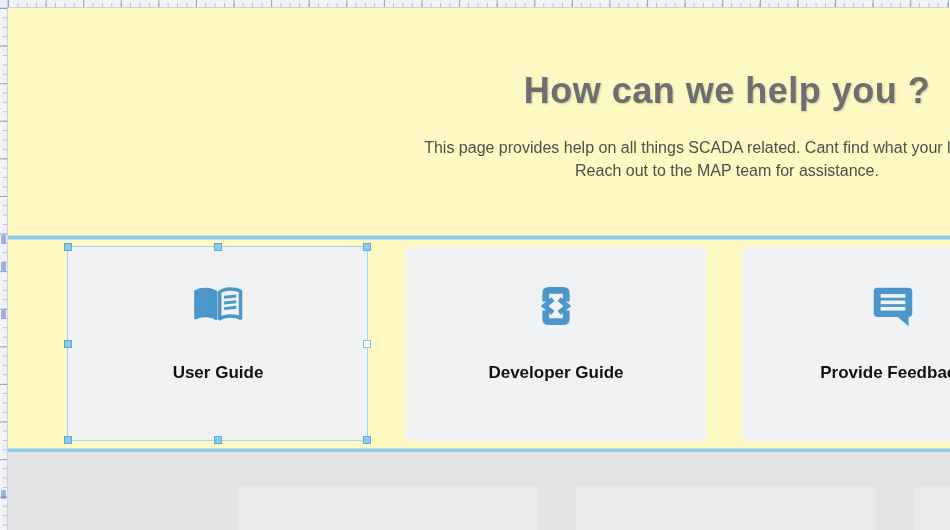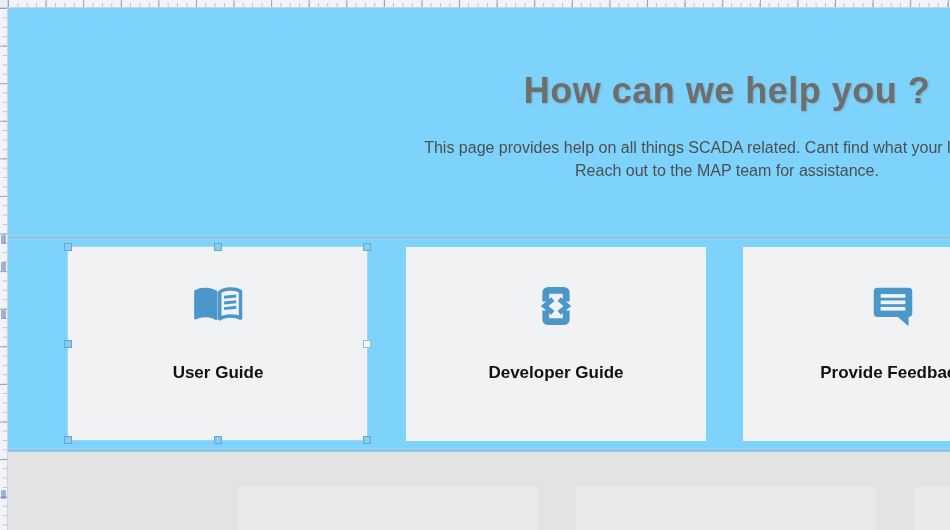--- a/index.html
+++ b/index.html
@@ -35,21 +35,21 @@
     background-position:right top,right top;
     border-right:1px solid #ccd1dc;box-sizing:border-box;
   }
   .ruler-mark{
     position:absolute;left:1px;width:5px;height:9px;
     background:rgba(86,124,189,0.55);border-radius:1px;
   }
   
   .canvas{
     position:absolute;left:8px;top:8px;width:942px;height:522px;
-    overflow:hidden;background:#7dd3fc;
+    overflow:hidden;background:#fef9c3;
   }
   .page-center{position:absolute;left:0;top:62px;width:1438px;text-align:center;}
   .hero-title{
     font-size:36px;font-weight:bold;color:#6e6e6e;letter-spacing:0.5px;
     text-shadow:1px 1px 2px rgba(110,110,110,0.35);
   }
   .hero-subtitle{margin-top:24px;font-size:16px;line-height:23px;color:#4e4e4e;}
   .divider{
     position:absolute;left:0;width:1438px;height:3px;background:#8ccaea;
     box-shadow:0 1px 0 rgba(167,214,240,0.7),0 -1px 0 rgba(167,214,240,0.7);

